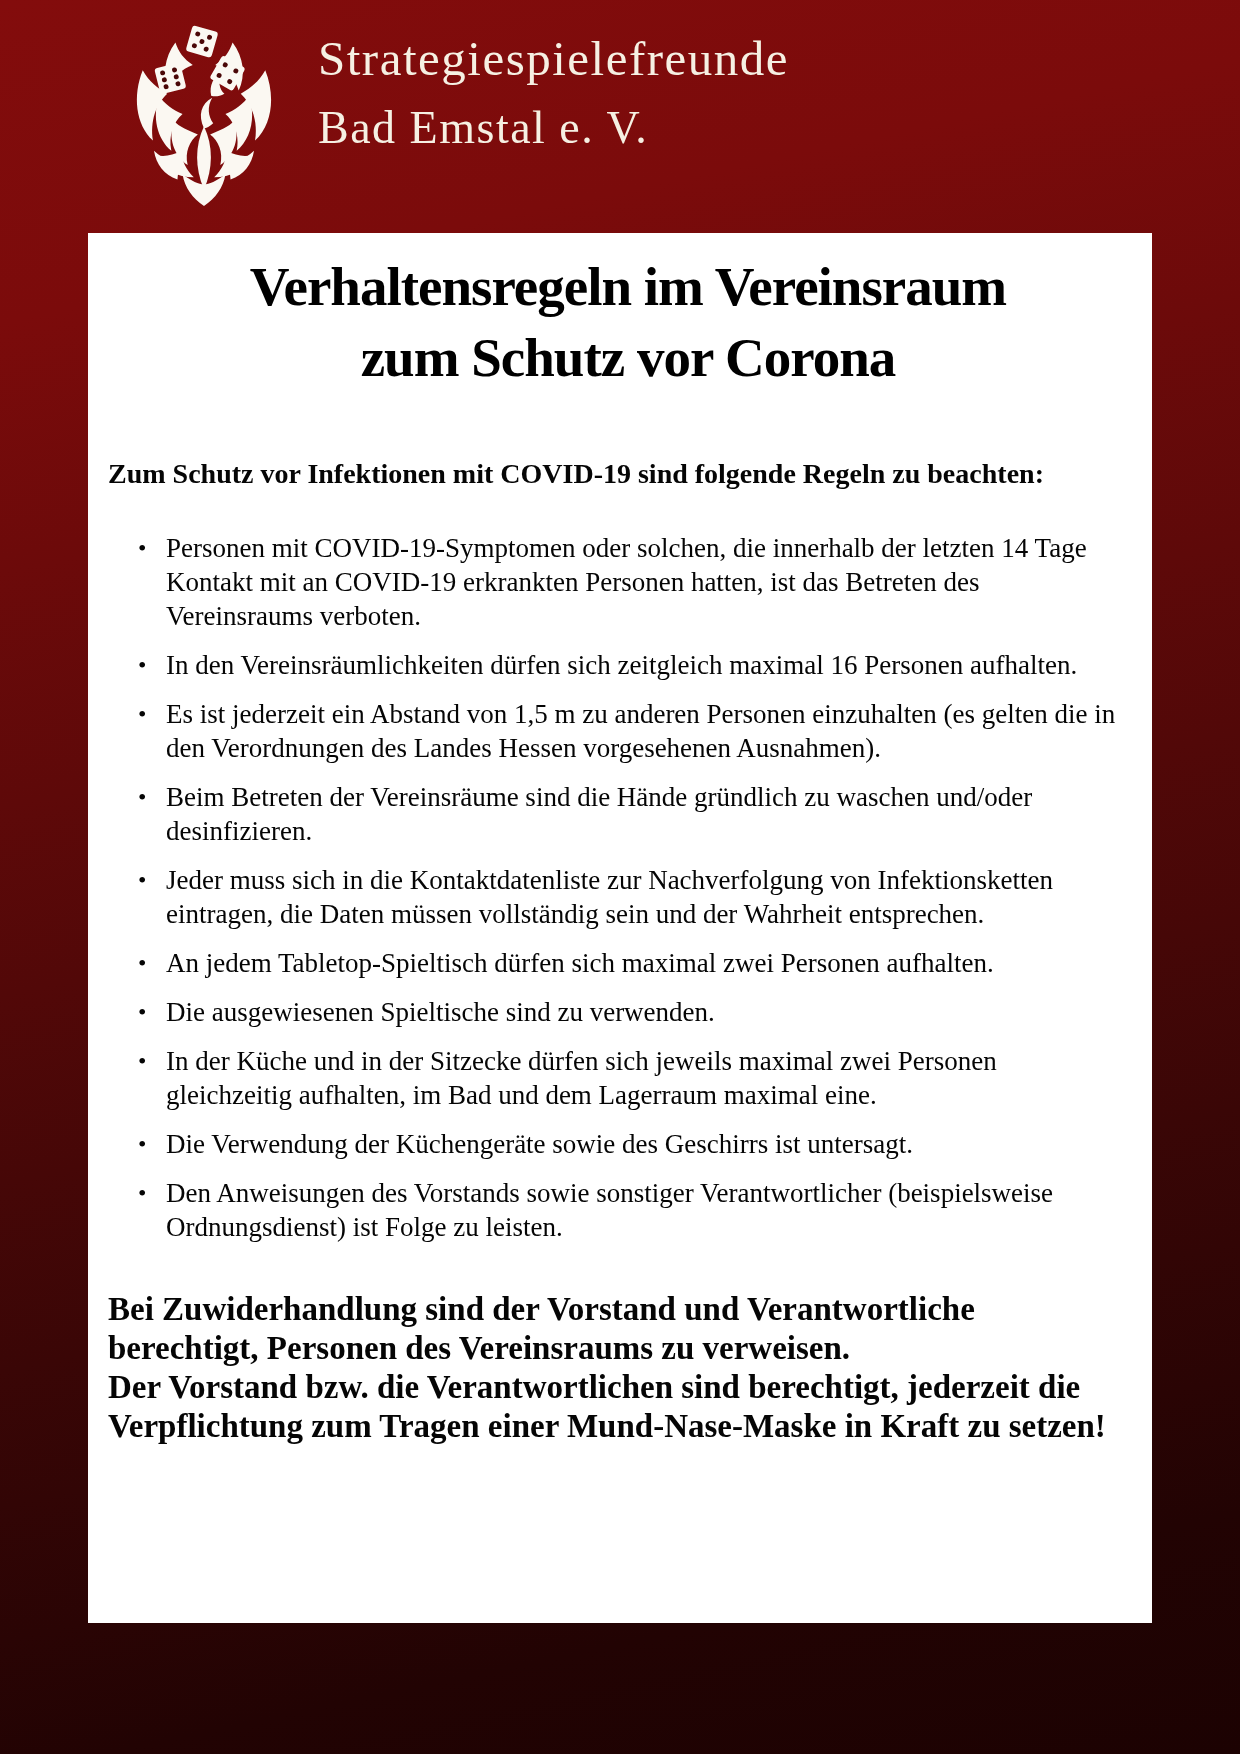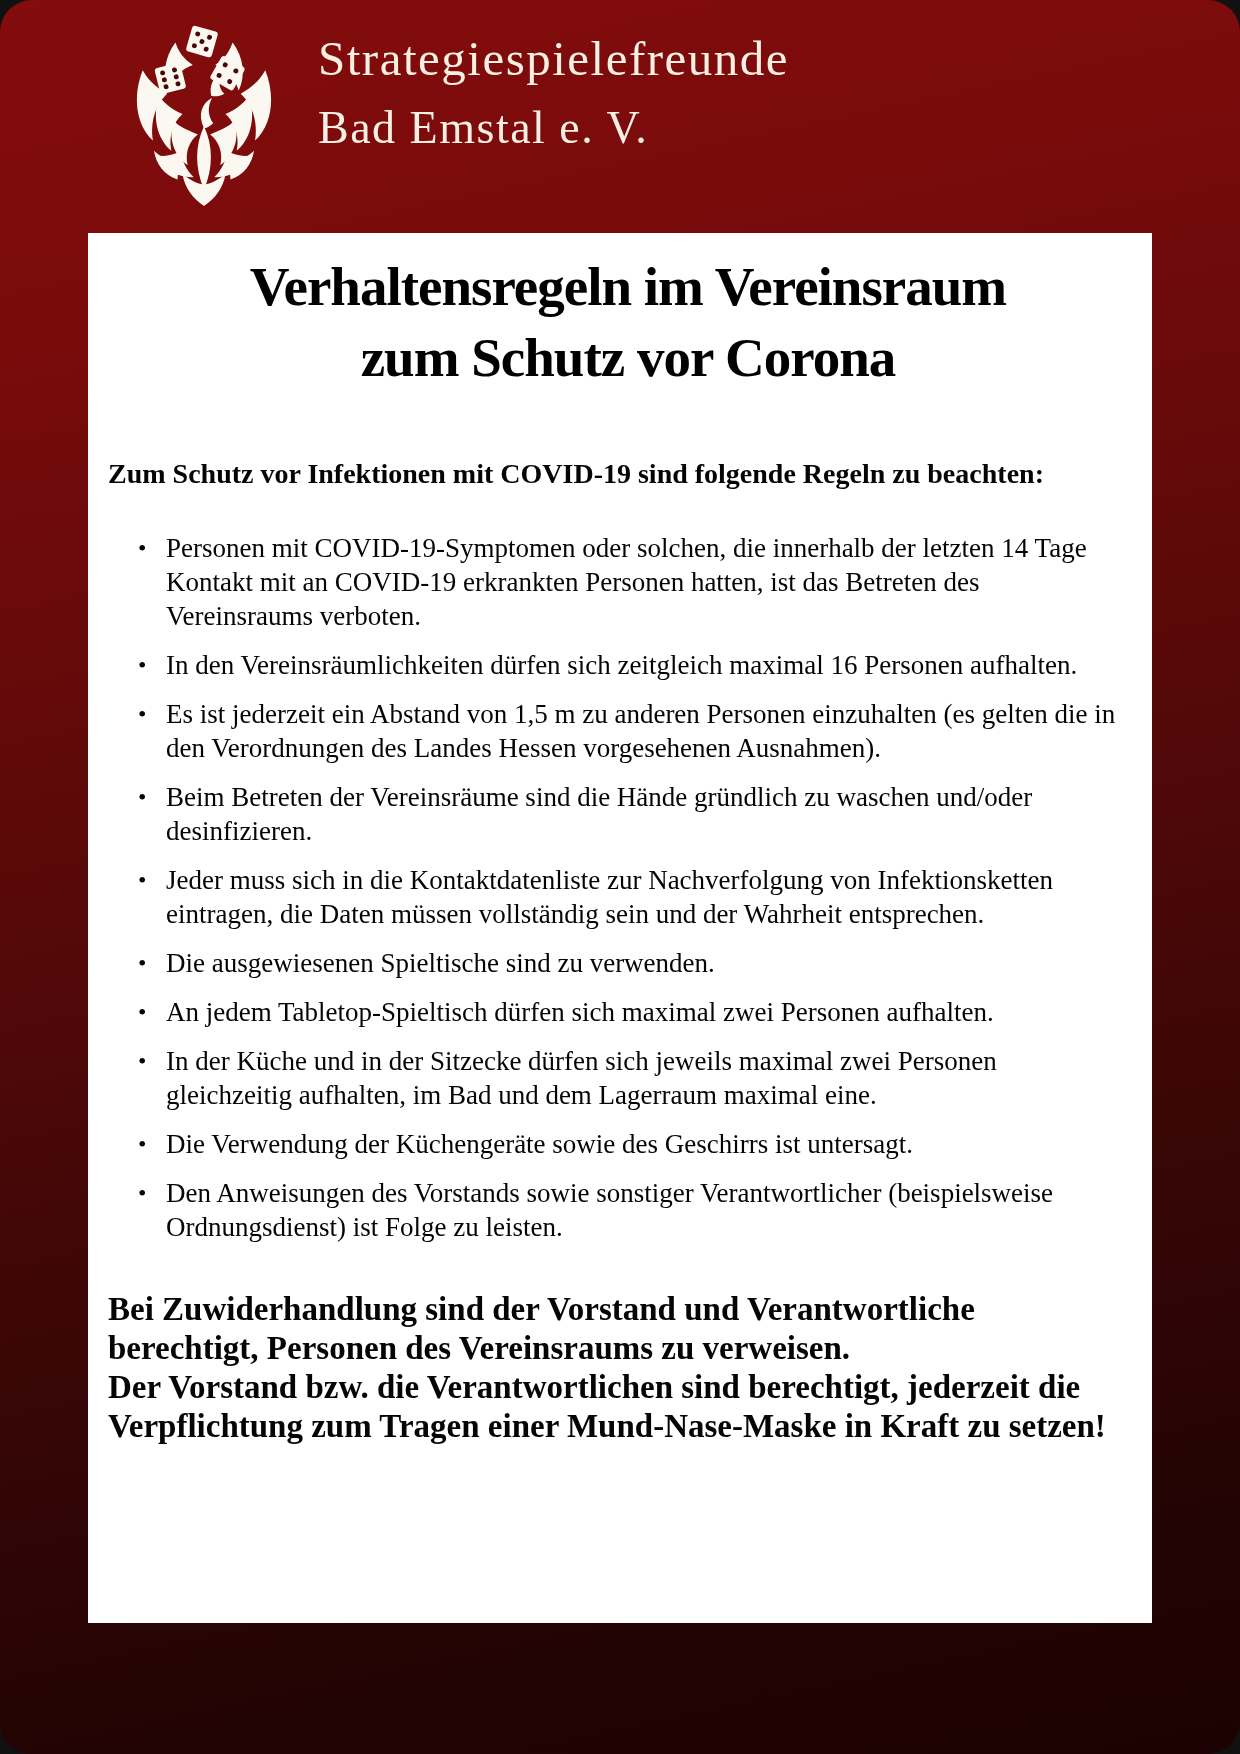--- a/index.html
+++ b/index.html
@@ -4,21 +4,20 @@
 <title>Verhaltensregeln im Vereinsraum</title>
 <style>
   html,body{margin:0;padding:0;background:#111;}
   .page{
     position:relative;
     width:1240px;height:1754px;
     margin:0 auto;
     overflow:hidden;
     background:linear-gradient(168deg,#830c0c 0%,#7b0b0b 16%,#5e0909 40%,#3a0606 68%,#220303 88%,#1c0202 100%);
     font-family:"Liberation Serif","DejaVu Serif",serif;
-    border-radius:32px;
   }
 
   
   .header{position:absolute;left:0;top:0;width:100%;height:233px;}
   .logo{position:absolute;left:112px;top:14px;width:184px;height:194px;}
   .org{position:absolute;left:318px;top:34px;color:#f6f0e3;}
   .org-line1{font-size:49px;letter-spacing:1.5px;line-height:1;}
   .org-line2{font-size:46px;letter-spacing:1.5px;line-height:1;margin-top:22px;}
 
   
@@ -138,23 +137,23 @@
 
         <li>In den Vereinsräumlichkeiten dürfen sich zeitgleich maximal 16 Personen aufhalten.</li>
 
         <li>Es ist jederzeit ein Abstand von 1,5 m zu anderen Personen einzuhalten (es gelten die in den Verordnungen des Landes Hessen vorgesehenen Ausnahmen).</li>
 
         <li>Beim Betreten der Vereinsräume sind die Hände gründlich zu waschen und/oder desinfizieren.</li>
 
         <li>Jeder muss sich in die Kontaktdatenliste zur Nachverfolgung von Infektionsketten eintragen, die Daten müssen vollständig sein und der Wahrheit entsprechen.</li>
 
 
+        <li>An jedem Tabletop-Spieltisch dürfen sich maximal zwei Personen aufhalten.</li>
+
         <li>Die ausgewiesenen Spieltische sind zu verwenden.</li>
-
-        <li>An jedem Tabletop-Spieltisch dürfen sich maximal zwei Personen aufhalten.</li>
 
         <li>In der Küche und in der Sitzecke dürfen sich jeweils maximal zwei Personen gleichzeitig aufhalten, im Bad und dem Lagerraum maximal eine.</li>
 
         <li>Die Verwendung der Küchengeräte sowie des Geschirrs ist untersagt.</li>
 
         <li>Den Anweisungen des Vorstands sowie sonstiger Verantwortlicher (beispielsweise Ordnungsdienst) ist Folge zu leisten.</li>
       </ul>
 
     <div class="closing">
 

